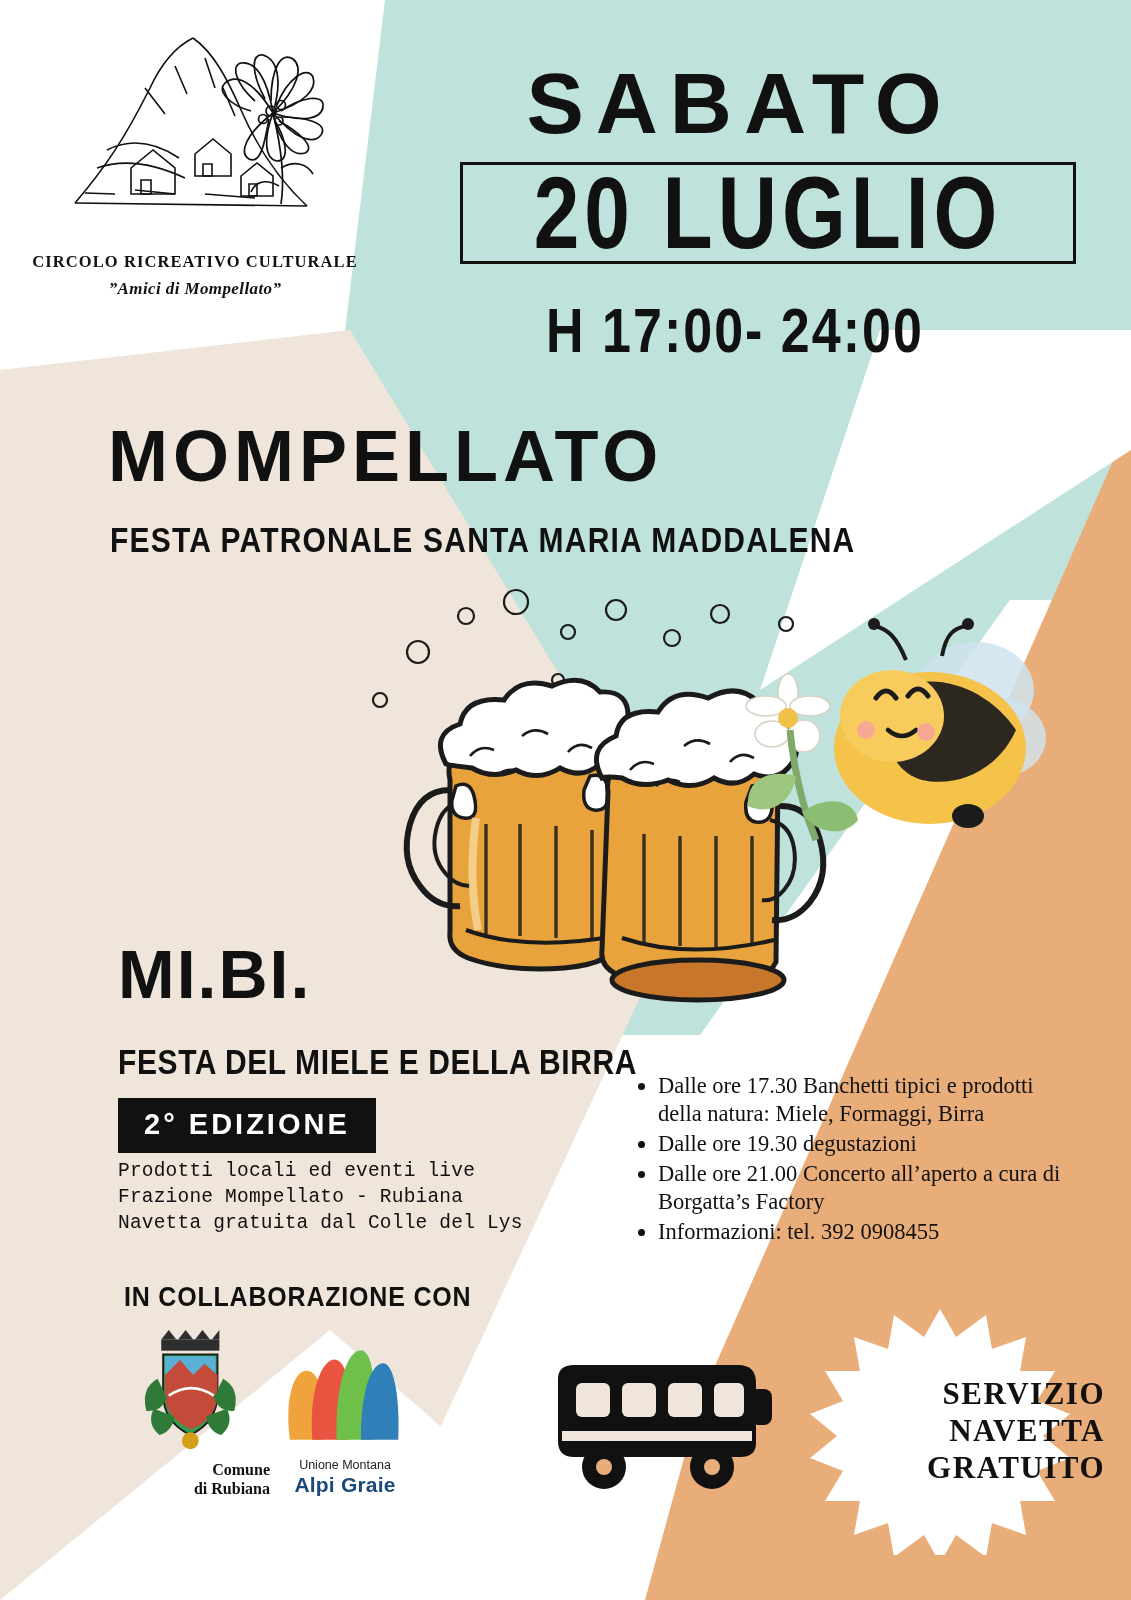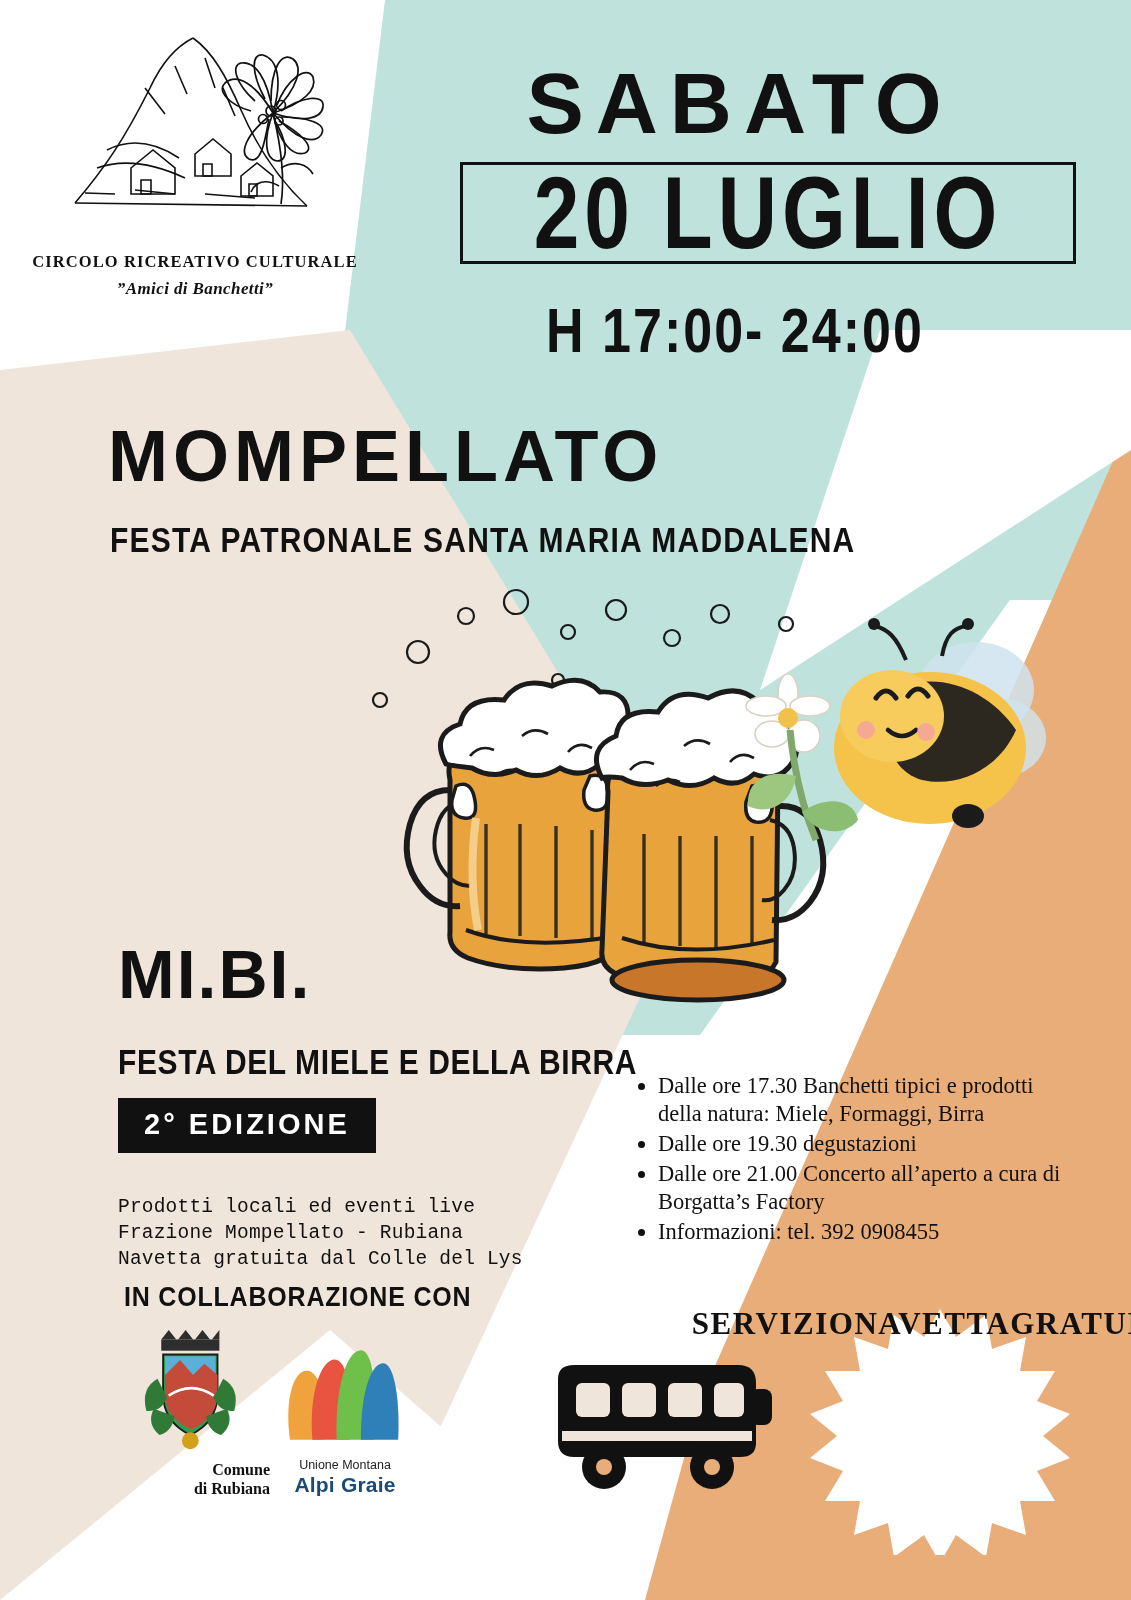--- a/index.html
+++ b/index.html
@@ -101,21 +101,21 @@
     font-weight:700;font-size:30px;letter-spacing:.6px;color:#111;
     transform:scaleY(1.15);transform-origin:left top;
   }
   .edizione{
     position:absolute;left:118px;top:1098px;background:#111;color:#fff;
     padding:10px 26px 12px 26px;font-weight:700;font-size:29px;letter-spacing:3px;
   }
   .locals{
     position:absolute;left:118px;top:1158px;
     font-family:"Liberation Mono", monospace;
-    font-size:19.5px;line-height:26px;color:#111;letter-spacing:.2px;margin-top:36px;
+    font-size:19.5px;line-height:26px;color:#111;letter-spacing:.2px;
   }
   .collab{
     position:absolute;left:124px;top:1280px;
     font-weight:700;font-size:25px;letter-spacing:.8px;color:#111;
     transform:scaleY(1.12);transform-origin:left top;
   }
 
   
   .partners{position:absolute;left:110px;top:1330px;width:300px;height:210px;}
   .partner{position:absolute;text-align:center;}
@@ -135,21 +135,21 @@
     font-size:22.5px;line-height:28px;color:#111;
   }
   .program ul{margin:0;padding-left:22px;}
   .program li{margin-bottom:2px;}
 
   
   .bus{position:absolute;left:552px;top:1345px;width:230px;height:150px;}
   .burst{position:absolute;left:775px;top:1305px;width:330px;height:250px;}
   .burst-text{
     position:absolute;left:0;top:0;width:330px;height:250px;
-    display:flex;flex-direction:row;align-items:flex-start;justify-content:center;
+    display:flex;flex-direction:column;align-items:flex-end;justify-content:center;
     font-family:"Liberation Serif", serif;
     font-weight:700;font-size:31px;letter-spacing:1.5px;color:#111;line-height:37px;text-align:center;
   }
 </style>
 </head>
 <body>
 
 <div class="poster">
 
   <div class="bg">
@@ -198,21 +198,21 @@
             <circle cx="-10" cy="6" r="4.5"></circle>
               <circle cx="6" cy="8" r="4"></circle>
           </g>
           <path d="M228 95 C236 128 240 160 236 186"></path>
           <path d="M236 150 C250 142 262 146 268 156"></path>
           <path d="M234 168 C220 160 210 164 206 174"></path>
         </g>
       </svg>
     </div>
     <div class="logo-title">CIRCOLO RICREATIVO CULTURALE</div>
-    <div class="logo-sub">”Amici di Banchetti”</div>
+    <div class="logo-sub">”Amici di Mompellato”</div>
   </div>
 
   <div class="date-wrap">
     <div class="sabato">SABATO</div>
     <div class="date-box">
       <span>20 LUGLIO</span>
     </div>
     <div class="hours">H 17:00- 24:00</div>
   </div>
 

